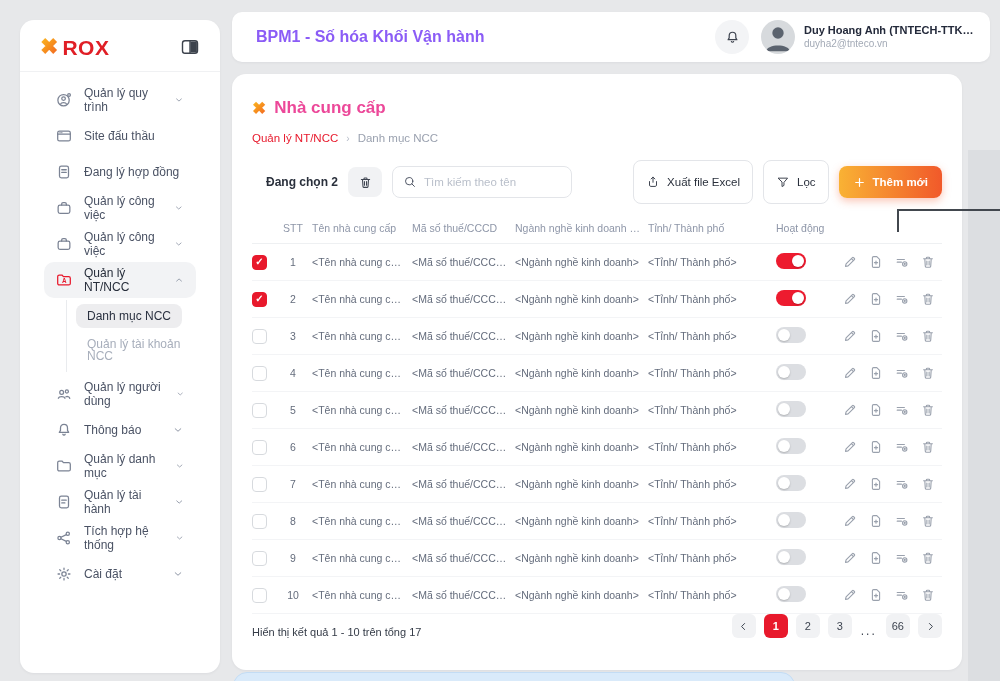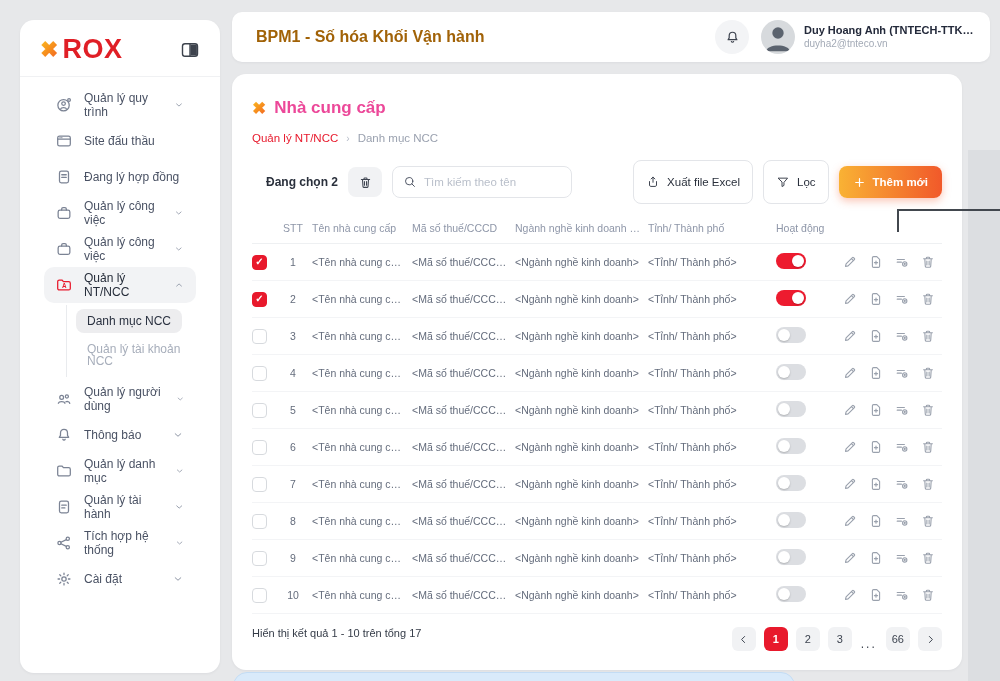--- a/index.html
+++ b/index.html
@@ -14,36 +14,36 @@
   .svgi { display:block; }
 
   
   .right-strip { position:absolute; left:968px; top:150px; width:32px; height:531px; background:#dcdee1; }
 
   
   .sidebar { position:absolute; left:20px; top:20px; width:200px; height:653px; background:#fff; border-radius:14px; box-shadow:0 1px 3px rgba(20,25,40,.05); }
   .logo-row { display:flex; align-items:center; justify-content:space-between; padding:16px 20px 13px 20px; border-bottom:1px solid #f0f1f3; }
   .logo-left { display:flex; align-items:center; gap:4px; }
   .logo-x { font-size:22px; font-weight:900; line-height:1; background:linear-gradient(135deg,#fbbf24,#f7941d 45%,#f15a24); -webkit-background-clip:text; background-clip:text; color:transparent; }
-  .logo-text { font-size:27px; font-weight:900; color:#e01f26; letter-spacing:.5px; line-height:1;text-align:center; }
+  .logo-text { font-size:21px; font-weight:900; color:#e01f26; letter-spacing:.5px; line-height:1;text-align:center; }
   .collapse-btn { width:20px; height:20px; color:#3d434d; cursor:pointer; }
   .nav { padding:10px 24px; }
   .nav-item { display:flex; align-items:center; gap:11px; height:36px; padding:0 11px; border-radius:10px; font-size:12px; color:#4a5264; cursor:pointer; }
   .nav-item .nicon { width:18px; height:18px; color:#7b8394; flex:0 0 18px; }
   .nav-item .chev { margin-left:auto; width:14px; height:14px; color:#8b93a3; }
   .nav-item.active { background:#f2f3f5; color:#262d3a; }
   .nav-item.active .nicon { color:#e8192c; }
   .sub-list { margin:2px 0 4px 22px; padding:2px 0 2px 9px; border-left:1px solid #e9ebee; }
   .sub-item { display:inline-block; font-size:12px; color:#a7aebb; padding:6px 11px; margin:2px 0; border-radius:8px; cursor:pointer; }
   .sub-item.active { background:#ededef; color:#2a3140; display:inline-block; }
   .sub-item-row { line-height:1; }
 
   
   .header-card { position:absolute; left:232px; top:12px; width:758px; height:50px; background:#fff; border-radius:10px; display:flex; align-items:center; padding:0 14px 0 24px; box-shadow:0 1px 3px rgba(20,25,40,.05); }
-  .header-title { font-size:16px; font-weight:bold; color:#a16207; }
+  .header-title { font-size:16px; font-weight:bold; color:#8b5cf6; }
   .header-right { margin-left:auto; display:flex; align-items:center; gap:12px; }
   .bell-wrap { width:34px; height:34px; border-radius:50%; background:#f3f4f6; display:flex; align-items:center; justify-content:center; color:#3c424e; cursor:pointer; }
   .bell-wrap .svgi { width:17px; height:17px; }
   .user-chip { display:flex; align-items:center; gap:9px; cursor:pointer; }
   .avatar { width:34px; height:34px; border-radius:50%; background:#d7dadd; overflow:hidden; flex:0 0 34px; }
   .user-meta { line-height:1.25; }
   .user-name { font-size:11px; font-weight:bold; color:#23293a; max-width:172px; white-space:nowrap; overflow:hidden; text-overflow:ellipsis; }
   .user-email { font-size:10px; color:#a3aab6; }
 
   
@@ -84,21 +84,21 @@
   .toggle.on { background:#ed1b2f; }
   .toggle.off { background:#dcdee2; }
   .toggle .knob { position:absolute; top:2px; width:12px; height:12px; border-radius:50%; background:#fff; box-shadow:0 1px 2px rgba(0,0,0,.2); }
   .toggle.on .knob { right:2px; }
   .toggle.off .knob { left:2px; }
   .actions { display:flex; gap:10px; align-items:center; }
   .act { width:16px; height:16px; color:#9aa1ad; cursor:pointer; }
   .act .svgi { width:16px; height:16px; }
 
   
-  .table-footer { display:flex; align-items:flex-start; margin-top:13px; }
+  .table-footer { display:flex; align-items:flex-end; }
   .result-summary { font-size:11px; color:#343b47; }
   .pagination { margin-left:auto; display:flex; align-items:center; gap:8px; }
   .page-btn { min-width:24px; height:24px; padding:0 6px; border-radius:6px; background:#f1f2f4; color:#3d4450; font-size:11px; display:flex; align-items:center; justify-content:center; cursor:pointer; }
   .page-btn.active { background:#e8192c; color:#fff; font-weight:bold; }
   .page-btn .svgi { width:11px; height:11px; }
   .page-ellipsis { color:#3d4450; font-size:12px; letter-spacing:2px; padding:0 1px; align-self:flex-end; }
 
   
   .callout-h { position:absolute; left:897px; top:209px; width:103px; height:2px; background:#42474e; z-index:30; }
   .callout-v { position:absolute; left:897px; top:209px; width:2px; height:23px; background:#42474e; z-index:30; }

